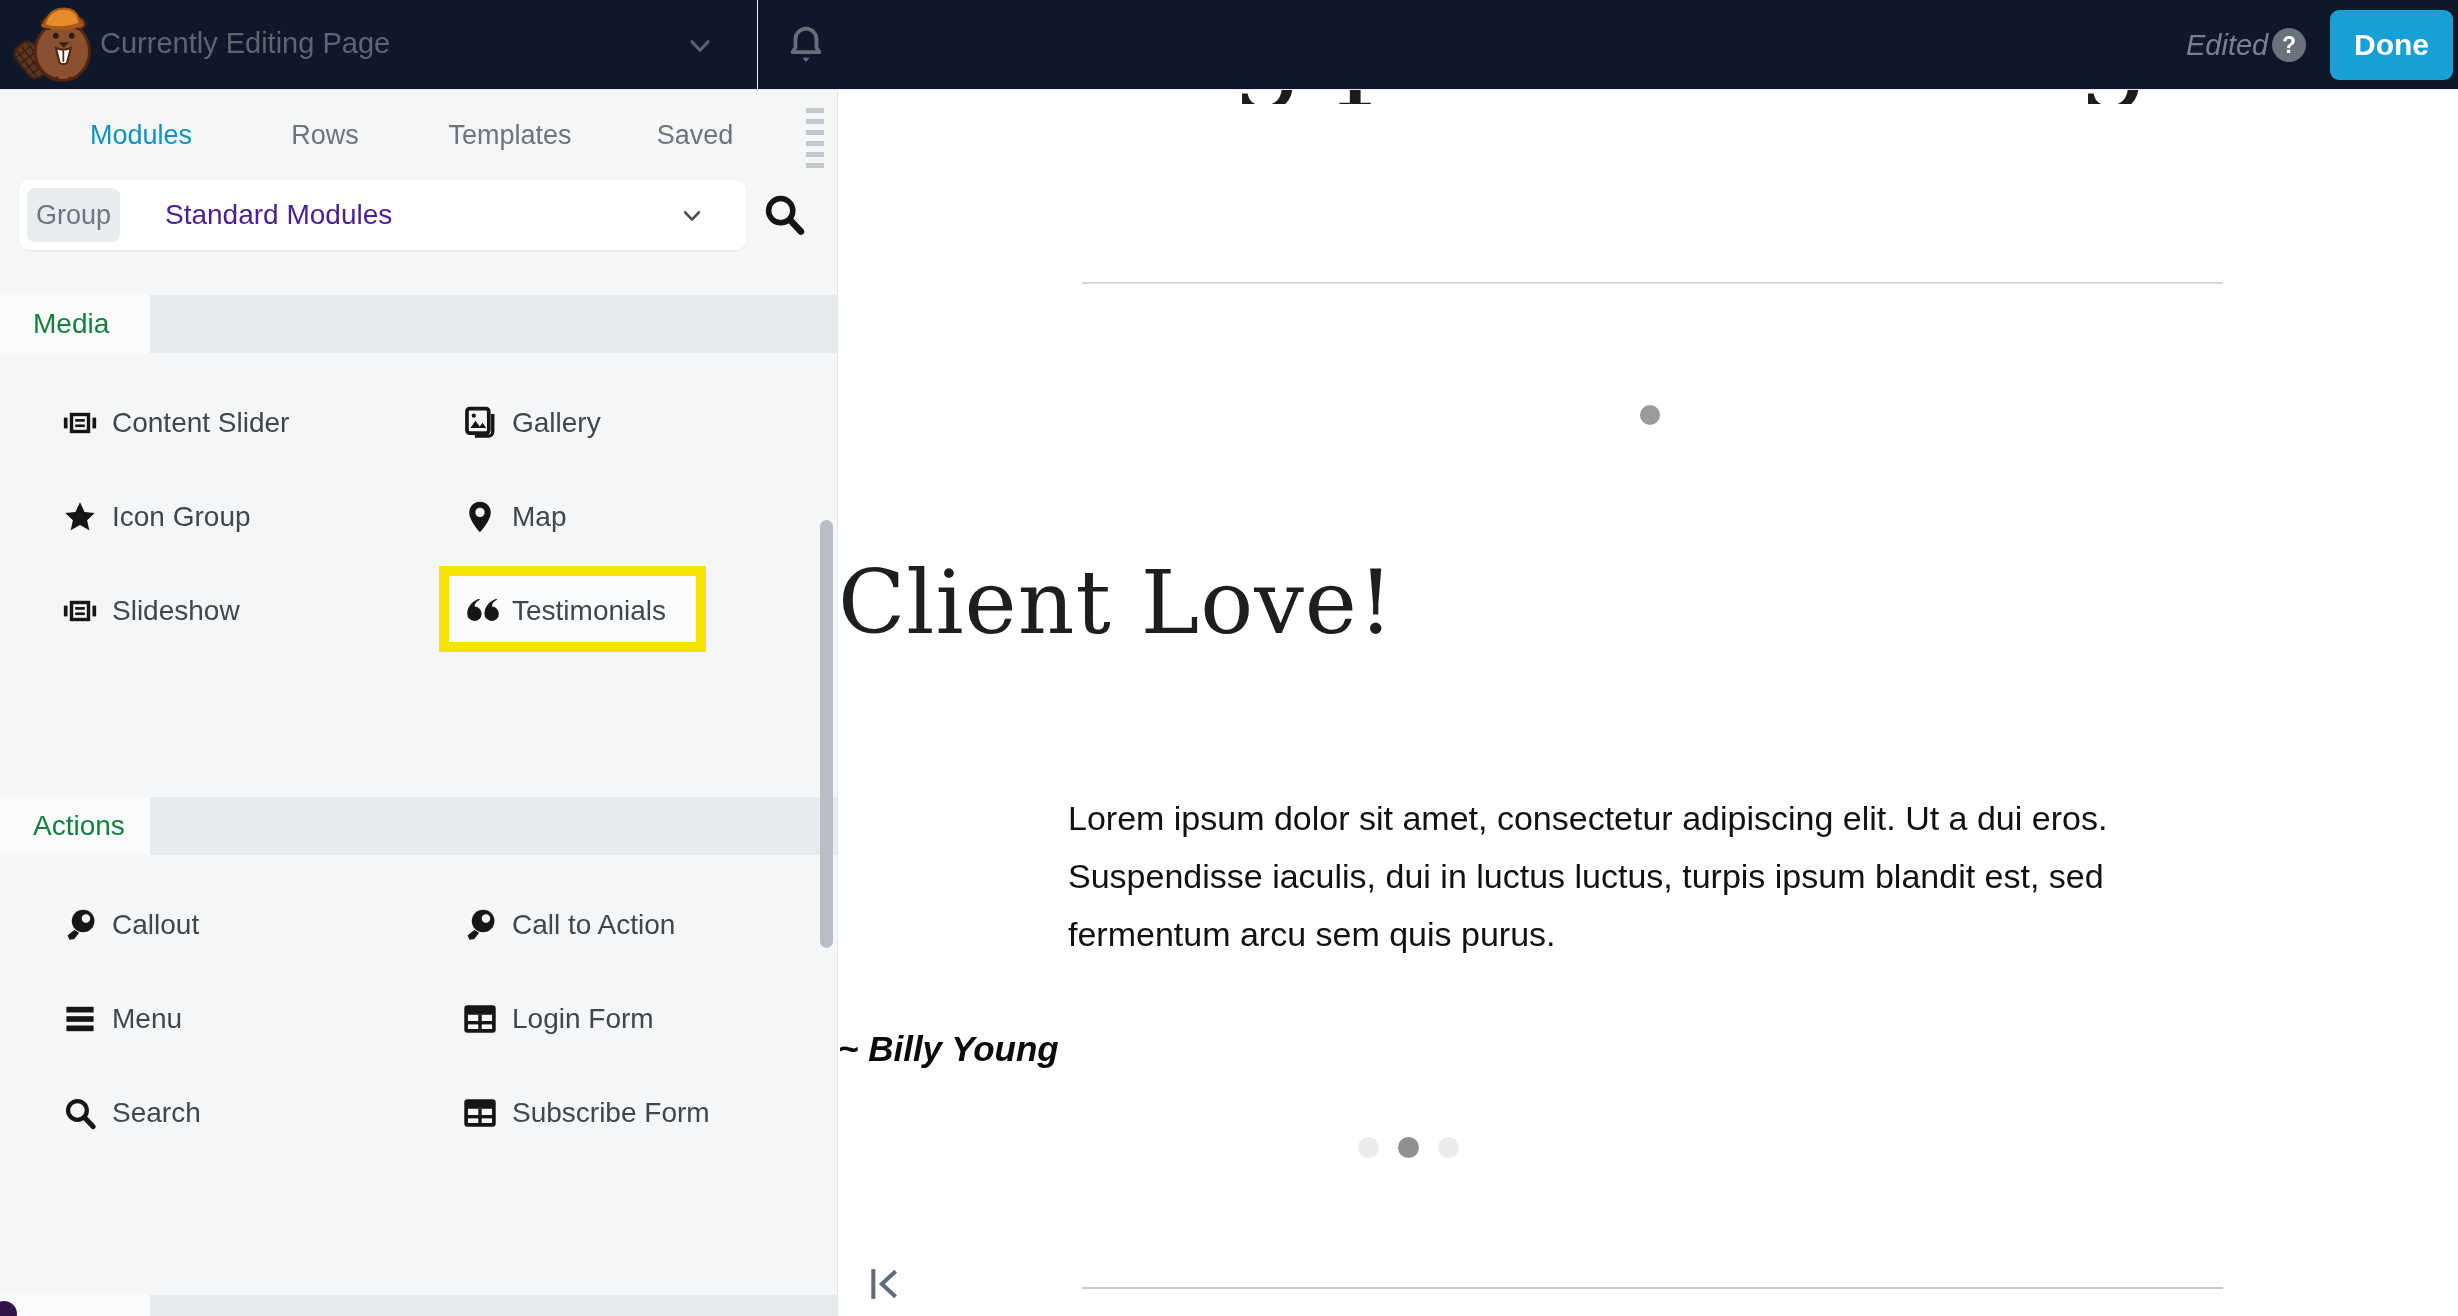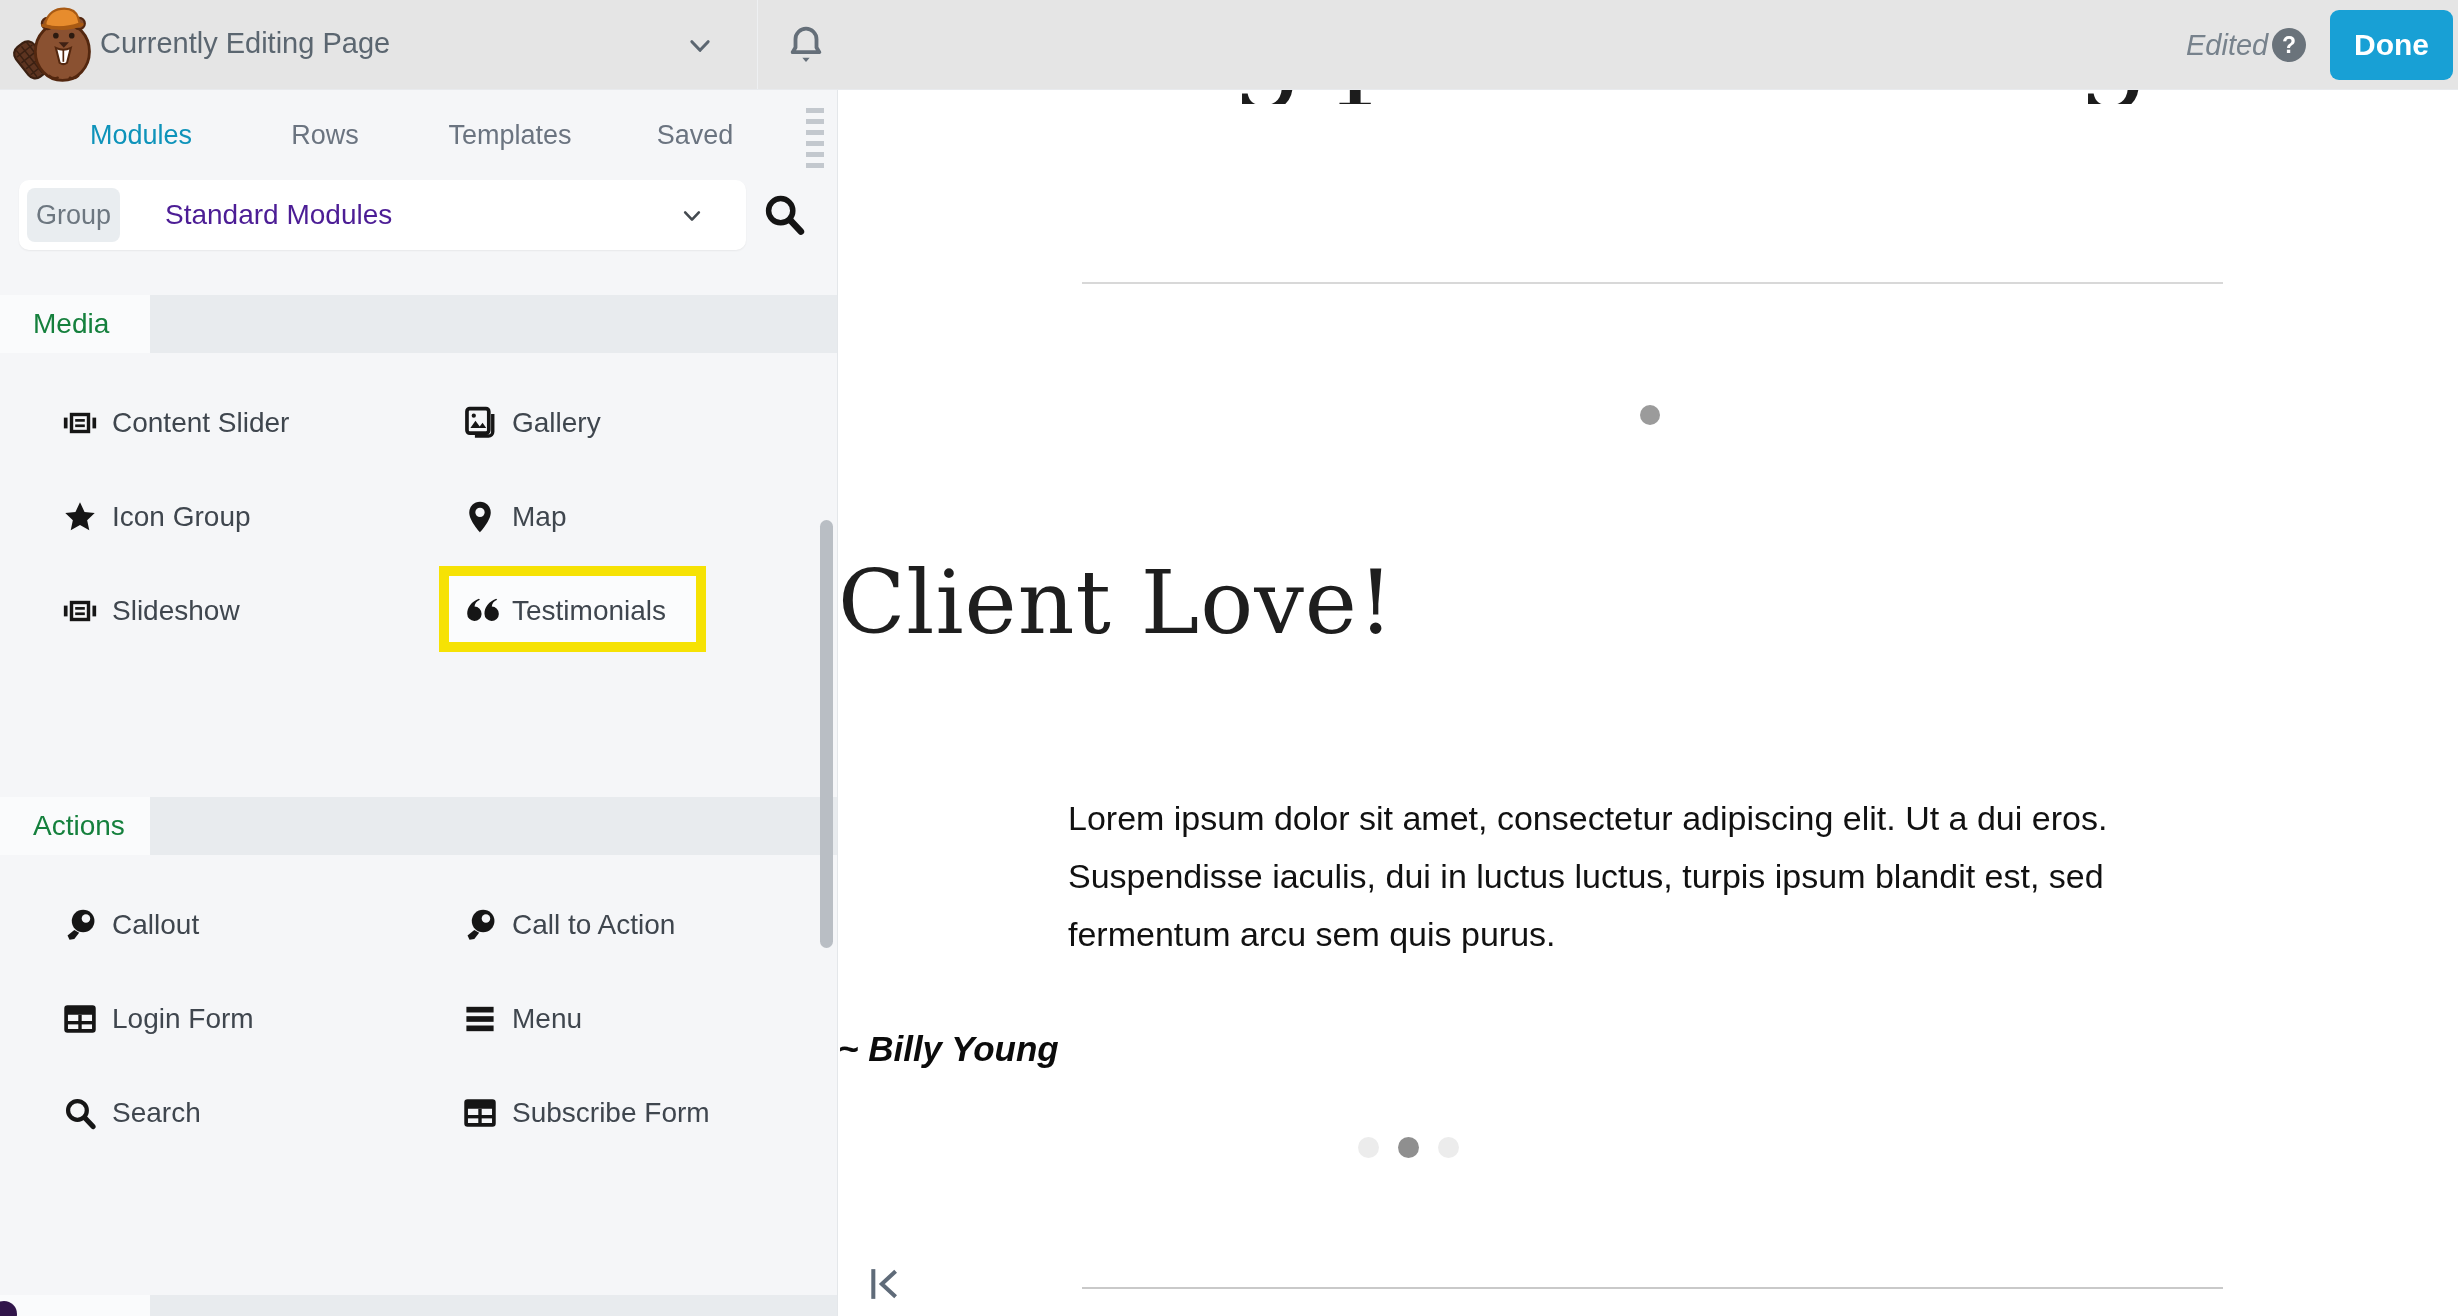--- a/index.html
+++ b/index.html
@@ -2,21 +2,21 @@
 <html><head>
 <meta charset="utf-8">
 <style>
   html,body{margin:0;padding:0;}
   body{
     width:2458px;height:1316px;position:relative;overflow:hidden;
     background:#ffffff;font-family:"Liberation Sans",sans-serif;
     -webkit-font-smoothing:antialiased;
   }
   
-  .topbar{position:absolute;left:0;top:0;width:2458px;height:89px;background:#e5e5e5;border-bottom:1px solid #e8eaed;z-index:30;}
+  .topbar{position:absolute;left:0;top:0;width:2458px;height:89px;background:#0f172a;border-bottom:1px solid #e8eaed;z-index:30;}
   .logo{position:absolute;left:12px;top:3px;width:84px;height:84px;cursor:pointer;}
   .tb-title{position:absolute;left:100px;top:27px;font-size:29px;font-weight:500;color:#5b6670;}
   .tb-chevron{position:absolute;left:687px;top:33px;width:26px;height:26px;color:#5b6670;}
   .tb-divider{position:absolute;left:757px;top:0;width:1px;height:89px;background:#eef0f2;}
   .tb-bell{position:absolute;left:786px;top:23px;width:40px;height:44px;color:#656f79;}
   .tb-edited{position:absolute;left:2186px;top:29px;font-size:29px;font-style:italic;color:#77828c;}
   .help-badge{position:absolute;left:2272px;top:28px;width:34px;height:34px;border-radius:50%;background:#6a737b;color:#fff;
     font-weight:bold;font-size:23px;display:flex;align-items:center;justify-content:center;cursor:pointer;}
   .done-btn{position:absolute;left:2330px;top:10px;width:123px;height:70px;border:none;border-radius:9px;background:#18a0d5;
     color:#fff;font-size:30px;font-weight:600;font-family:"Liberation Sans",sans-serif;cursor:pointer;}
@@ -264,32 +264,32 @@
       <span class="m-icon">
           <svg viewBox="0 0 24 24" width="34" height="34">
             <use href="#sym-megaphone"></use>
           </svg>
         </span>
       <span class="m-label">Call to Action</span>
     </div>
     <div class="module">
       <span class="m-icon">
           <svg viewBox="0 0 24 24" width="34" height="34">
+            <use href="#sym-hamburger"></use>
+          </svg>
+        </span>
+      <span class="m-label">Menu</span>
+    </div>
+    <div class="module">
+      <span class="m-icon">
+          <svg viewBox="0 0 24 24" width="34" height="34">
             <use href="#sym-form"></use>
           </svg>
         </span>
       <span class="m-label">Login Form</span>
-    </div>
-    <div class="module">
-      <span class="m-icon">
-          <svg viewBox="0 0 24 24" width="34" height="34">
-            <use href="#sym-hamburger"></use>
-          </svg>
-        </span>
-      <span class="m-label">Menu</span>
     </div>
     <div class="module">
       <span class="m-icon">
           <svg viewBox="0 0 24 24" width="34" height="34">
             <use href="#sym-search"></use>
           </svg>
         </span>
       <span class="m-label">Search</span>
     </div>
     <div class="module">

